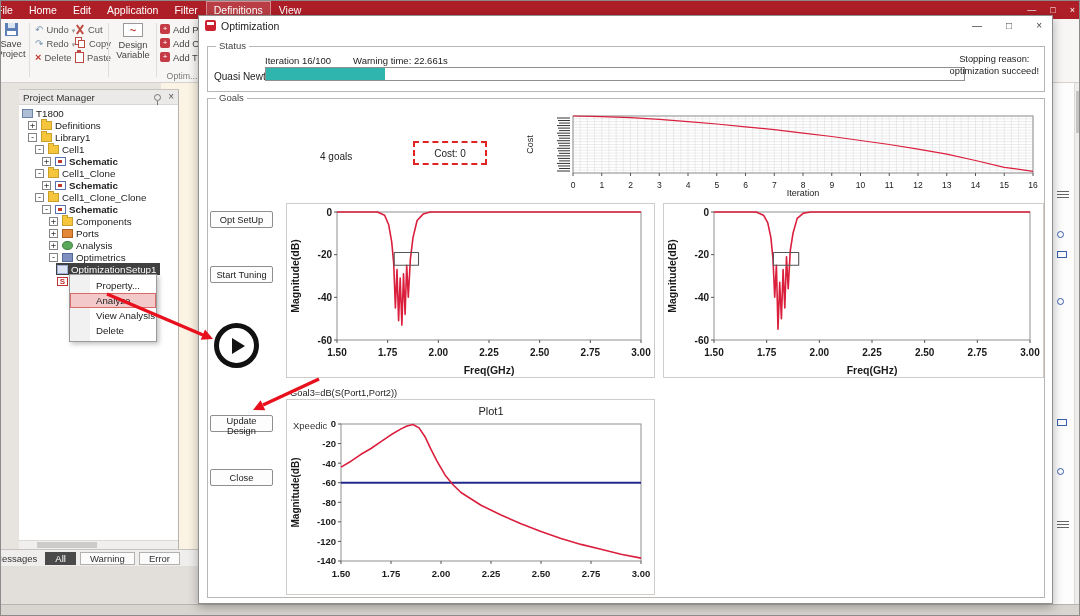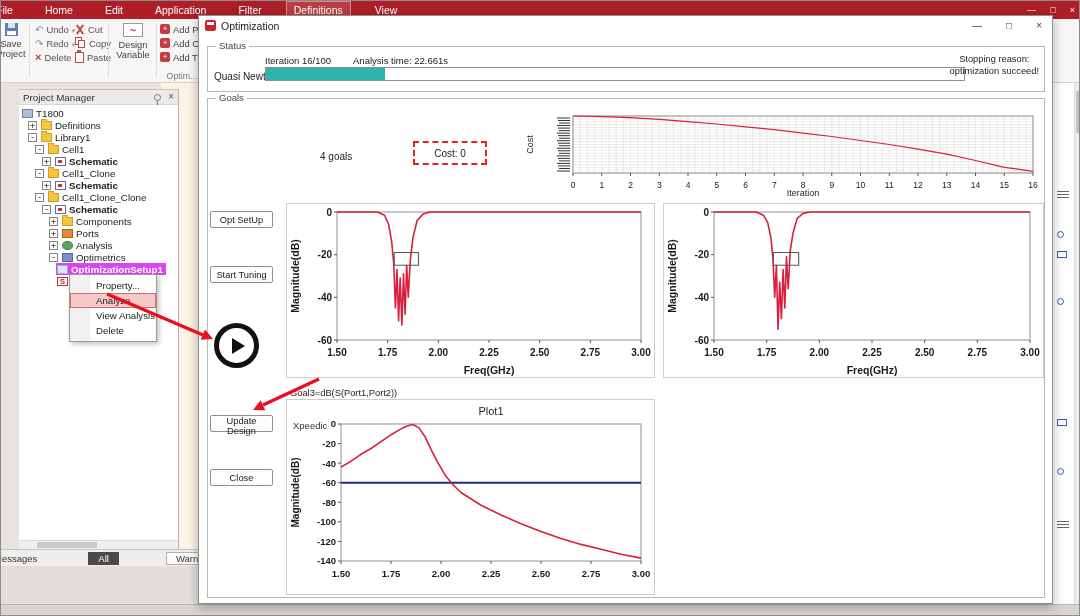--- a/index.html
+++ b/index.html
@@ -4,21 +4,21 @@
 <style>
   html,body{margin:0;padding:0;background:#bfbcb8;}
   *{box-sizing:border-box;}
   .screen{position:relative;width:1080px;height:616px;overflow:hidden;background:#e7e4e0;
     font-family:"Liberation Sans",sans-serif;border:1px solid #8b8b8b;}
   button{font:inherit;cursor:pointer;}
 
   
   .menubar{position:absolute;left:0;top:0;width:1080px;height:18px;background:#ae1e27;
     display:flex;align-items:stretch;overflow:hidden;z-index:5;}
-  .mitem{color:#fff;font-size:10.5px;line-height:18px;padding:0 8px;white-space:nowrap;margin-left:16px;}
+  .mitem{color:#fff;font-size:10.5px;line-height:18px;padding:0 8px;white-space:nowrap;}
   .mitem.mfile{margin-left:-13px;}
   .mitem.active{background:rgba(255,255,255,.14);box-shadow:inset 0 0 0 1px rgba(255,255,255,.4);}
   .winctl{position:absolute;right:6px;top:0;display:flex;gap:14px;color:#fff;font-size:9px;line-height:18px;}
 
   
   .ribbon{position:absolute;left:0;top:18px;width:1080px;height:64px;background:#f7f6f4;
     border-bottom:1px solid #d5d2cf;z-index:4;}
   .vsep{position:absolute;top:4px;width:1px;height:54px;background:#e0dedb;}
   .rb-save{position:absolute;left:-12px;top:2px;width:44px;height:60px;text-align:center;
     font-size:9.3px;color:#444;line-height:10px;}
@@ -71,21 +71,21 @@
   .pm-title{flex:1;white-space:nowrap;overflow:hidden;}
   .pm-icons{display:flex;align-items:center;gap:7px;}
   .pin{width:7px;height:7px;border:1px solid #777;border-radius:50%;position:relative;}
   .pin::after{content:"";position:absolute;left:2px;top:6px;width:1px;height:4px;background:#777;}
   .pm-x{font-size:10px;color:#555;line-height:10px;}
   .tree{padding-top:2px;overflow:hidden;height:432px;}
   .trow{display:flex;align-items:center;height:12px;font-size:9.8px;color:#222;white-space:nowrap;}
   .exp{width:9px;height:9px;border:1px solid #848484;background:#fff;font-size:8.5px;line-height:7px;
     text-align:center;color:#333;margin-right:3px;flex:none;font-family:"DejaVu Sans Mono",monospace;}
   .node{display:flex;align-items:center;padding:0 3px 0 1px;height:12px;}
-  .trow.sel .node{background:#d946ef;color:#fff;font-weight:bold;}
+  .trow.sel .node{background:#404040;color:#fff;}
   .tico{width:11px;height:9px;margin-right:3px;flex:none;position:relative;}
   .tico.folder{background:#f5c53c;border:1px solid #caa02c;}
   .tico.folder::before{content:"";position:absolute;left:-1px;top:-3px;width:4px;height:2px;background:#f5c53c;border:1px solid #caa02c;border-bottom:none;}
   .tico.project{background:#aebed6;border:1px solid #6e82a8;}
   .tico.schematic{background:#fff;border:1px solid #5570b0;}
   .tico.schematic::after{content:"";position:absolute;left:2px;top:2px;width:4px;height:3px;background:#c0392b;}
   .tico.ports{background:#e2893a;border:1px solid #b06020;}
   .tico.analysis{background:#5aa85a;border:1px solid #3d7e3d;border-radius:50%;}
   .tico.optimetrics{background:#7d90c0;border:1px solid #55689a;}
   .tico.optsetup{background:#dce4f5;border:1px solid #9fb0d8;}
@@ -93,21 +93,21 @@
     text-align:center;font-weight:bold;}
   .tlabel.b{font-weight:bold;}
   .hscroll{position:absolute;left:0;bottom:0;height:9px;width:159px;background:#f0efee;border-top:1px solid #dcdad8;}
   .hthumb{position:absolute;left:18px;top:1px;width:60px;height:6px;background:#cdcbc9;}
 
   
   .messages{position:absolute;left:0;top:548px;width:197px;height:17px;background:#f0eeec;
     border-top:1px solid #c6c3c0;display:flex;align-items:center;font-size:9.5px;overflow:hidden;z-index:6;}
   .msg-title{margin-left:-7px;padding-right:8px;color:#333;white-space:nowrap;}
   .mtab{height:13px;line-height:12px;padding:0 9px;margin-right:4px;background:#fbfbfb;
-    border:1px solid #b3b0ad;color:#333;white-space:nowrap;margin-left:43px;}
+    border:1px solid #b3b0ad;color:#333;white-space:nowrap;}
   .mtab.active{background:#4a4a4a;color:#fff;border-color:#4a4a4a;}
   .left-gray{position:absolute;left:0;top:565px;width:197px;height:38px;background:#e2dfdb;}
   .bottom-bar{position:absolute;left:0;top:603px;width:1080px;height:13px;background:#d8d4cf;border-top:1px solid #b8b4af;}
 
   
   .dialog{position:absolute;left:197px;top:14px;width:855px;height:589px;background:#fff;
     border:1px solid #8f8f8f;box-shadow:0 3px 10px rgba(0,0,0,.3);z-index:10;}
   .dlg-title{position:relative;height:20px;}
   .dlg-ico{position:absolute;left:6px;top:4px;width:11px;height:11px;background:#cc2230;border-radius:2px;}
   .dlg-ico::after{content:"";position:absolute;left:2px;top:2px;width:7px;height:3px;background:#fff;}
@@ -383,21 +383,21 @@
         <span>□</span>
         <span>×</span>
       </span>
     </div>
 
     <div class="group status-group">
       <span class="group-label">Status</span>
       <span class="algo">Quasi Newton</span>
       <div class="iter-row">
         <span>Iteration 16/100</span>
-        <span>Analysis time: 22.661s</span>
+        <span>Warning time: 22.661s</span>
       </div>
       <div class="progress">
         <div class="fill" style="width: 17%;"></div>
       </div>
       <div class="stopping">
         <div>Stopping reason:</div>
         <div>optimization succeed!</div>
       </div>
     </div>
 

